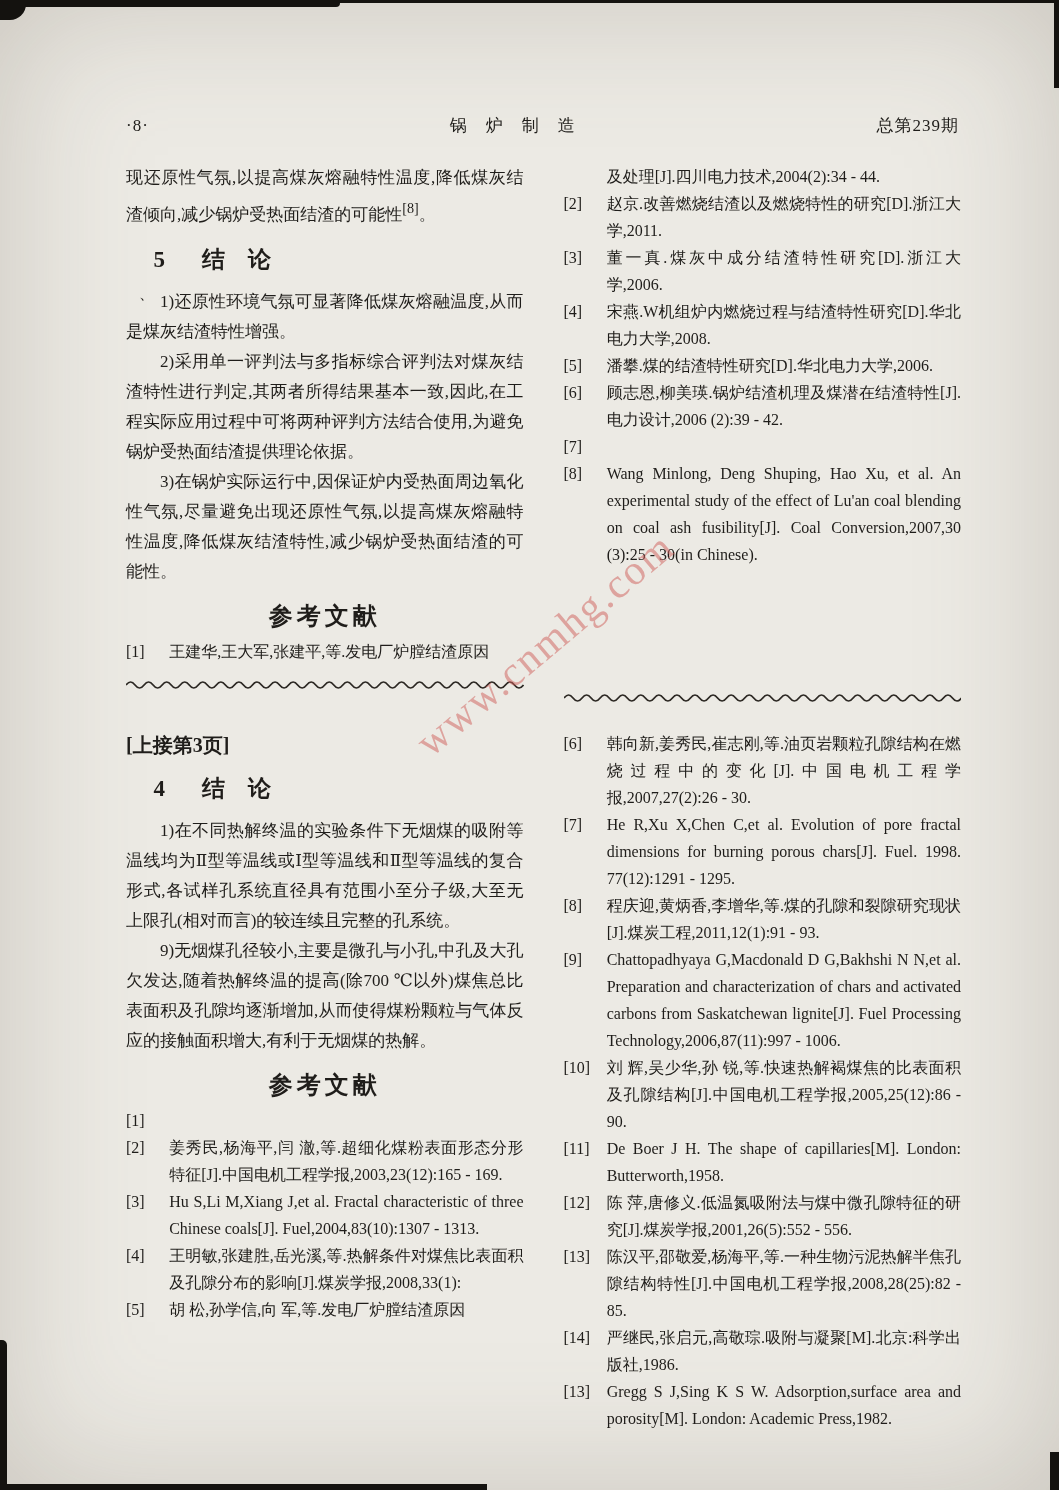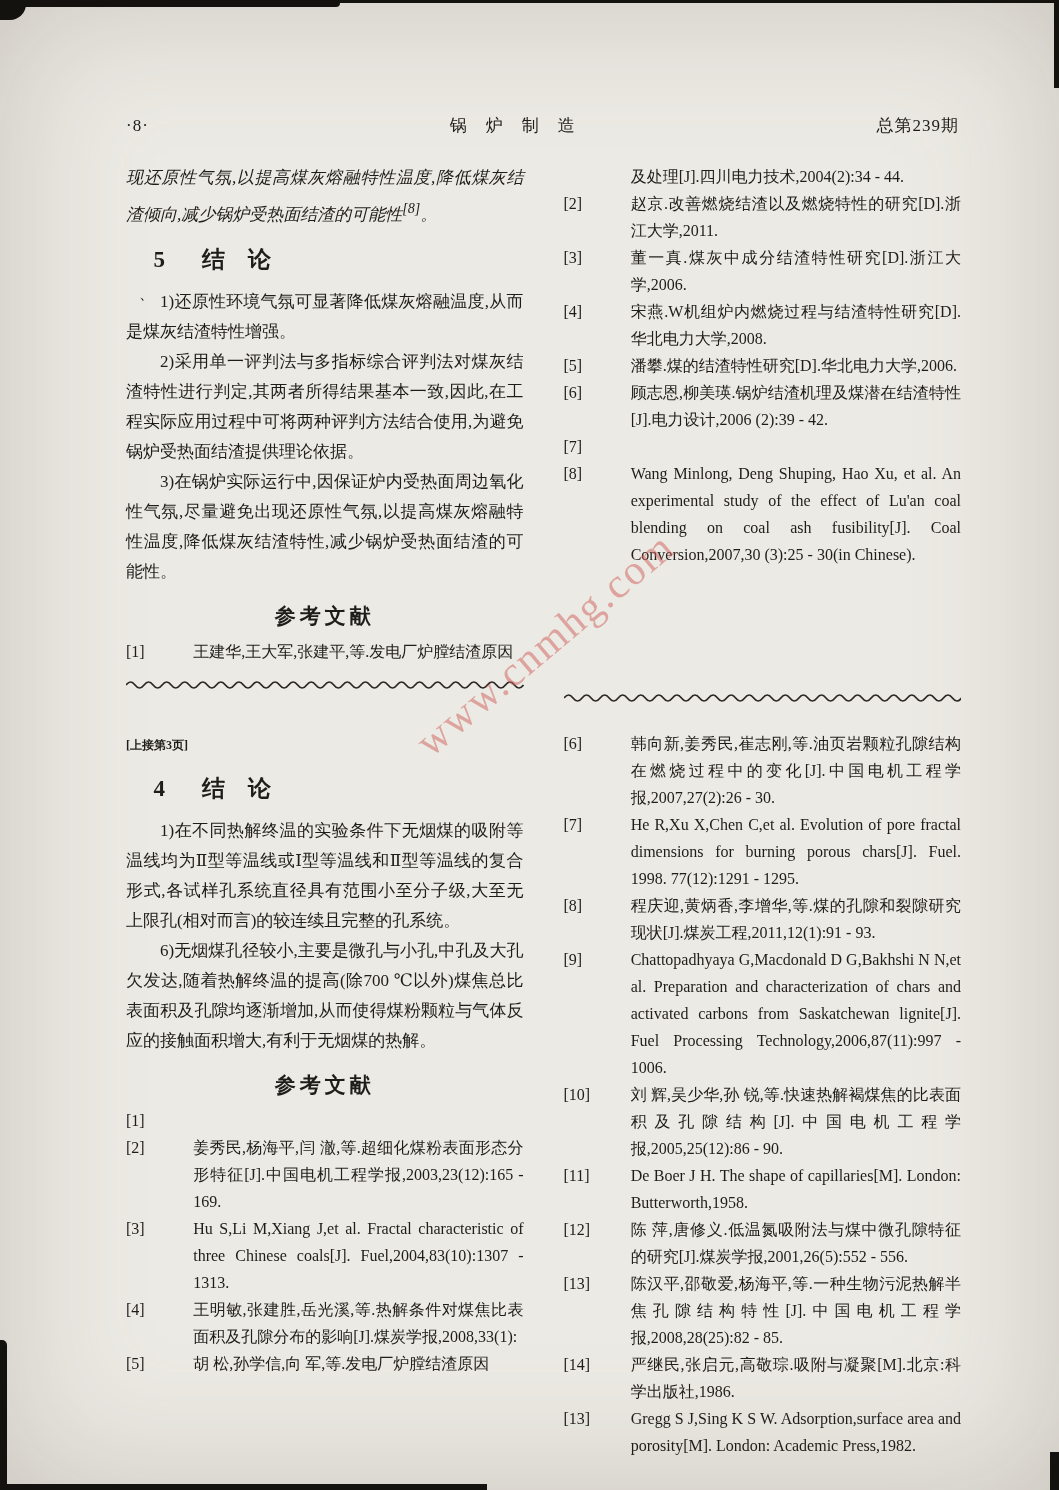--- a/index.html
+++ b/index.html
@@ -23,35 +23,35 @@
   .header{
     margin:114px 100px 0 126px;
     display:flex;justify-content:space-between;align-items:baseline;
     font-size:17px;letter-spacing:1px;
   }
   
   .columns{display:flex;gap:40px;margin:26px 98px 0 126px;}
   .col{flex:1;min-width:0;}
   
   p.body-p{margin:0;font-size:17px;line-height:30px;text-align:justify;text-indent:2em;}
-  p.cont{text-indent:0;font-style:italic;}
+  p.cont{text-indent:0;}
   .p-wrap{position:relative;}
   .pen-mark{position:absolute;left:13px;top:-2px;font-size:15px;color:#2a2722;}
   
   .sec-heading{
     margin:15px 0 12px 1.2em;font-size:23px;font-weight:bold;
     display:flex;gap:1.6em;line-height:30px;
   }
   .refs-heading{
-    margin:16px 0 9px;text-align:center;font-size:21px;font-weight:bold;
+    margin:16px 0 9px;text-align:center;font-size:24px;font-weight:bold;
     letter-spacing:4px;line-height:26px;
   }
-  .continued{font-weight:bold;font-size:12px;line-height:26px;margin:2px 0 16px;}
-  
-  .ref{display:flex;font-size:16px;line-height:27px;text-align:justify;gap:24px;}
+  .continued{font-weight:bold;font-size:20px;line-height:26px;margin:2px 0 16px;}
+  
+  .ref{display:flex;font-size:16px;line-height:27px;text-align:justify;}
   .ref-num{flex:0 0 2.7em;}
   .ref-text{flex:1;min-width:0;}
   
   .dividers{display:flex;gap:40px;margin:14px 98px 10px 126px;align-items:flex-start;}
   .wavy{flex:1;height:12px;display:block;}
   .wavy.lower{margin-top:13px;}
   .wavy path{stroke:#2c2823;stroke-width:1.7;fill:none;}
   
   .watermark{
     position:absolute;left:305px;top:620px;width:480px;z-index:3;
@@ -165,21 +165,21 @@
   <div class="columns">
     <div class="col">
       <div class="continued">[上接第3页]</div>
 
       <h2 class="sec-heading">
         <span>4</span>
         <span>结　论</span>
       </h2>
 
       <p class="body-p">1)在不同热解终温的实验条件下无烟煤的吸附等温线均为Ⅱ型等温线或Ⅰ型等温线和Ⅱ型等温线的复合形式,各试样孔系统直径具有范围小至分子级,大至无上限孔(相对而言)的较连续且完整的孔系统。</p>
-      <p class="body-p">6)无烟煤孔径较小,主要是微孔与小孔,中孔及大孔欠发达,随着热解终温的提高(除700 ℃以外)煤焦总比表面积及孔隙均逐渐增加,从而使得煤粉颗粒与气体反应的接触面积增大,有利于无烟煤的热解。</p>
+      <p class="body-p">9)无烟煤孔径较小,主要是微孔与小孔,中孔及大孔欠发达,随着热解终温的提高(除700 ℃以外)煤焦总比表面积及孔隙均逐渐增加,从而使得煤粉颗粒与气体反应的接触面积增大,有利于无烟煤的热解。</p>
 
       <h3 class="refs-heading">参考文献</h3>
 
       <div class="refs">
 
           <div class="ref">
             <span class="ref-num">[1]</span>
           </div>
 
           <div class="ref">

